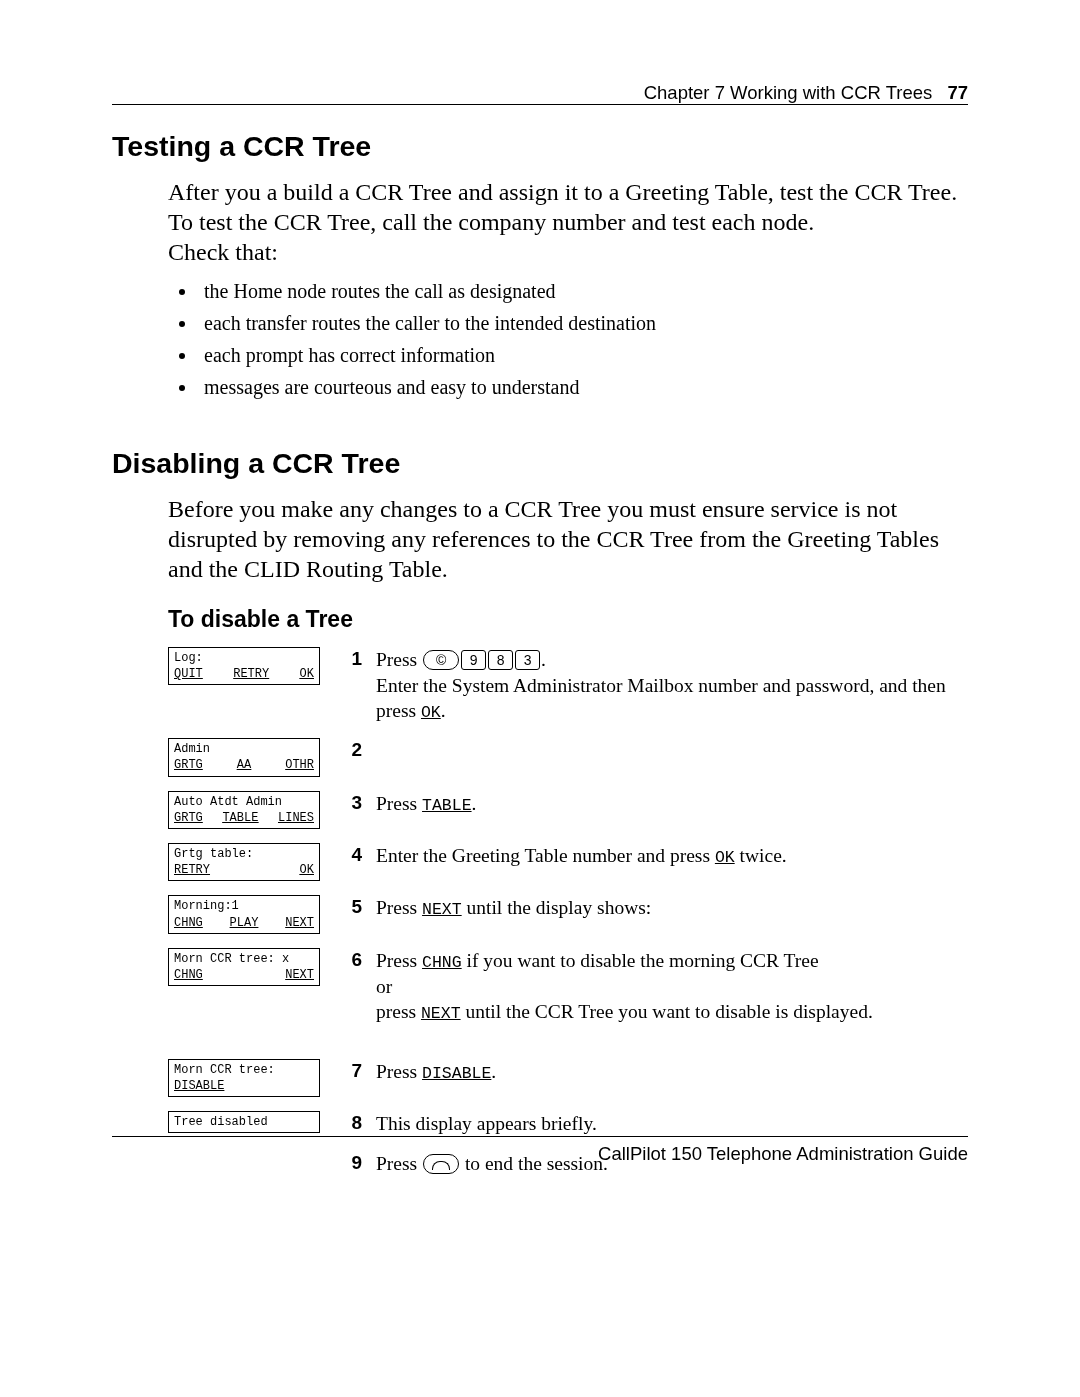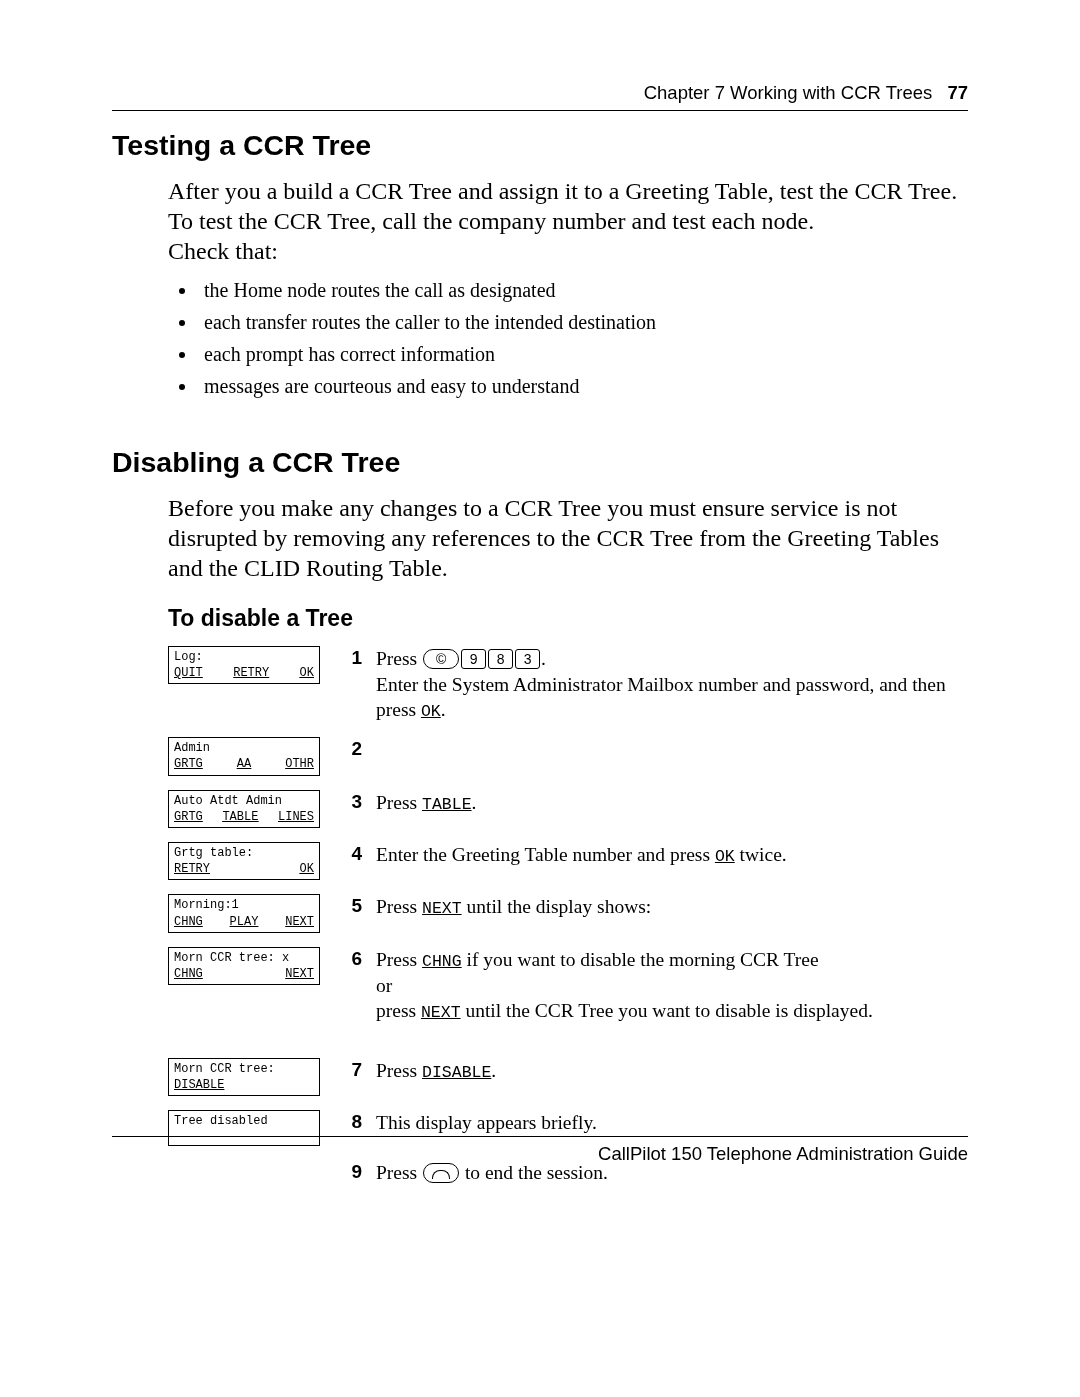--- a/index.html
+++ b/index.html
@@ -14,23 +14,22 @@
     width: 1080px;
     height: 1397px;
     position: relative;
     box-sizing: border-box;
     padding: 82px 112px 60px 112px;
   }
   .running-head {
     text-align: right;
     font-size: 18.5px;
     font-family: Arial, Helvetica, sans-serif;
-    padding-bottom: 6px;
     border-bottom: 1.4px solid #000;
-    margin-bottom: 18px;
+    margin-bottom: 25px;
   }
   .running-head .pnum { font-weight: 700; margin-left: 10px; }
   h1.sec {
     font-family: Arial, Helvetica, sans-serif;
     font-weight: 700;
     font-size: 28.5px;
     margin: 0 0 14px 0;
   }
   h2.subsec {
     font-family: Arial, Helvetica, sans-serif;
@@ -273,21 +272,21 @@
           <span></span><span></span>
         </div>
       </div>
       <div class="num">7</div>
       <div class="instr">
         <span>Press </span><span class="u">DISABLE</span><span>.</span>
       </div>
     </div>
 
     <div class="step">
-      <div class="lcd" style="height:36px;">
+      <div class="lcd" style="height:22px;">
         <div>Tree disabled</div>
       </div>
       <div class="num">8</div>
       <div class="instr">This display appears briefly.</div>
     </div>
 
     <div class="step">
       <div class="lcd-placeholder"></div>
       <div class="num">9</div>
       <div class="instr">

